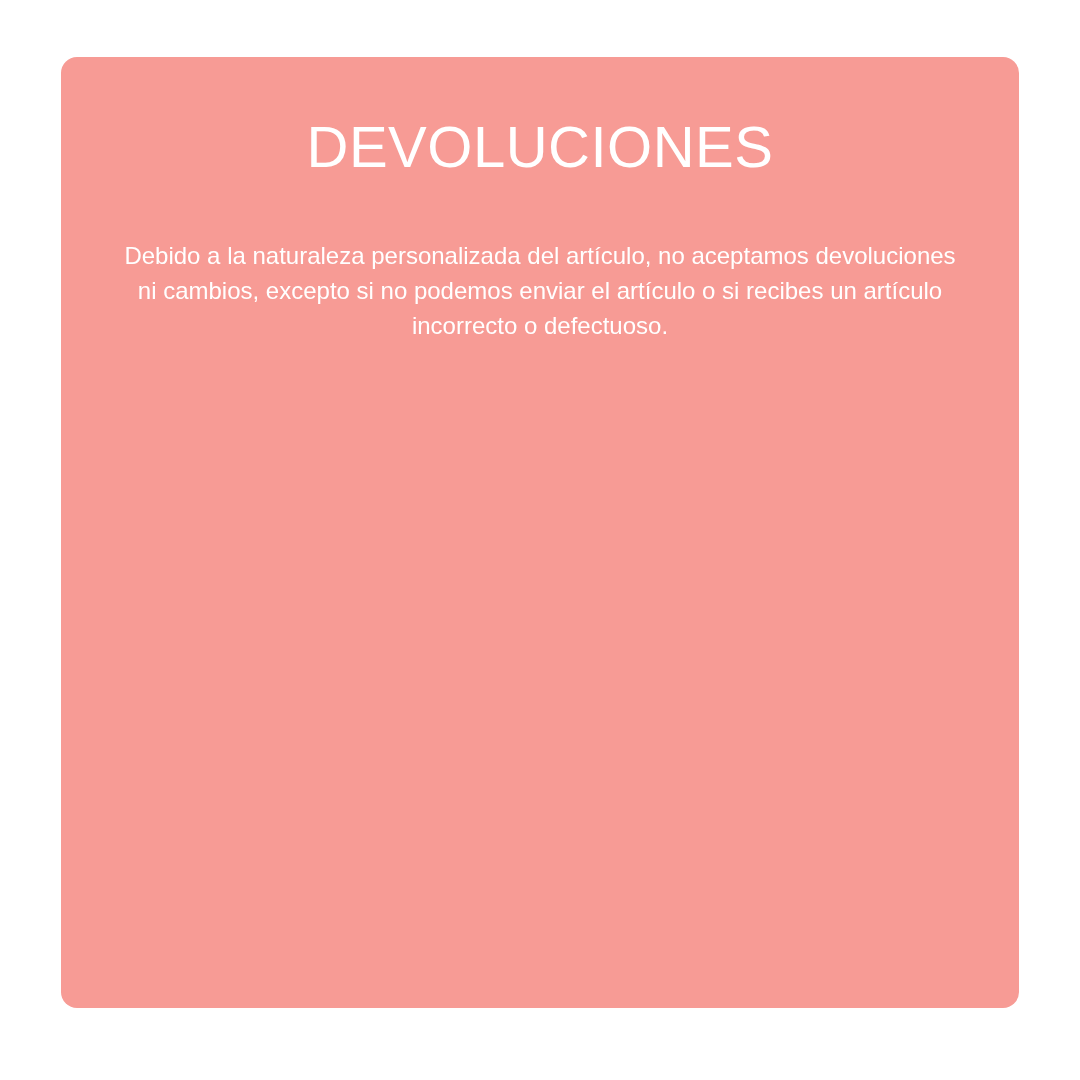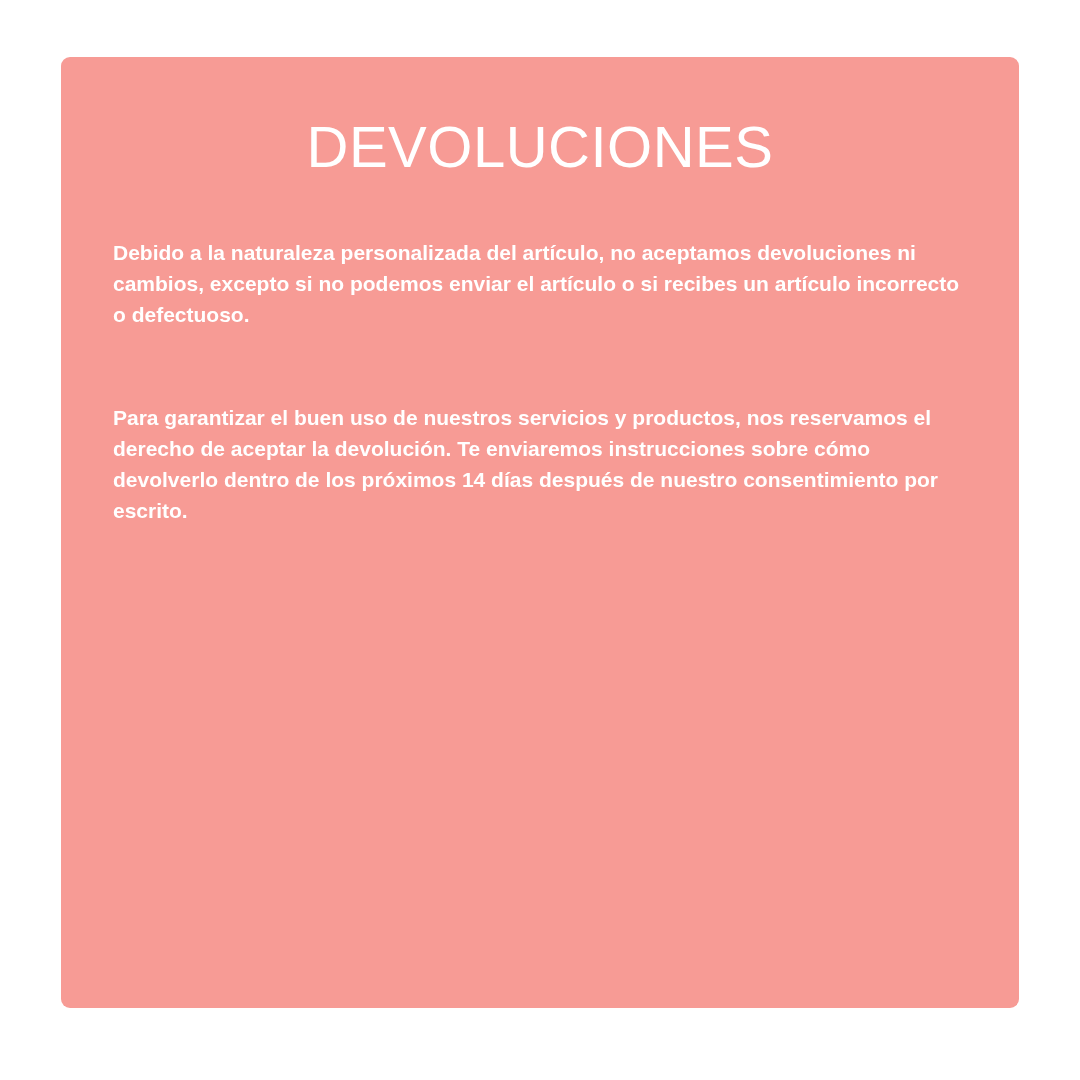--- a/index.html
+++ b/index.html
@@ -20,50 +20,50 @@
     background: #ffffff;
     box-sizing: border-box;
   }
   .card {
     position: absolute;
     left: 61px;
     top: 57px;
     width: 958px;
     height: 951px;
     background: #f79b95;
-    border-radius: 9px;
+    border-radius: 16px;
     box-sizing: border-box;
     padding: 0 52px;
     display: flex;
     flex-direction: column;
     align-items: center;
   }
   .card-title {
     color: #ffffff;
     font-size: 58px;
     font-weight: normal;
     letter-spacing: 0.5px;
     line-height: 1.1;
     margin: 0;
     padding-top: 58px;
     text-align: center;
   }
   .body-block {
     color: #ffffff;
-    font-size: 21px;
+    font-size: 24px;
     line-height: 1.47;
-    font-weight: bold;
+    text-align: center;
+    font-weight: normal;
     max-width: 870px;
   }
   .block-1 { margin-top: 59px; }
   .block-2 { margin-top: 52px; }
   .block-3 { margin-top: 52px; }
 </style>
 </head>
 <body>
 
 <div class="stage">
   <div class="card">
     <h1 class="card-title">DEVOLUCIONES</h1>
     <p class="body-block block-1">Debido a la naturaleza personalizada del artículo, no aceptamos devoluciones ni cambios, excepto si no podemos enviar el artículo o si recibes un artículo incorrecto o defectuoso.</p>
-    <p class="body-block block-3">Para garantizar el buen uso de nuestros servicios y productos, nos reservamos el derecho de aceptar la devolución. Te enviaremos instrucciones sobre cómo devolverlo dentro de los próximos 14 días después de nuestro consentimiento por escrito.</p>
   </div>
 </div>
 
 </body></html>

